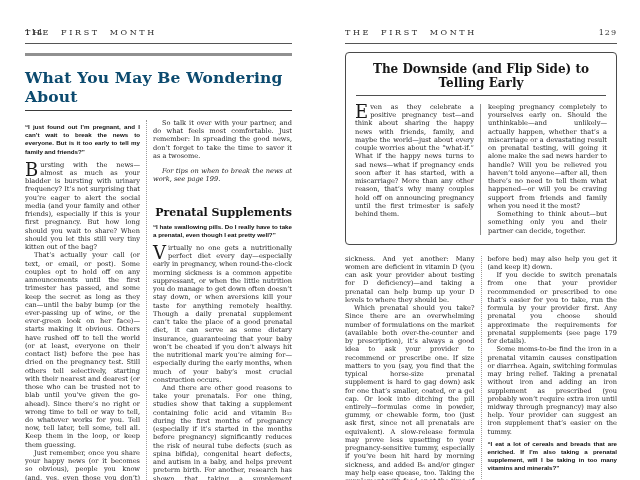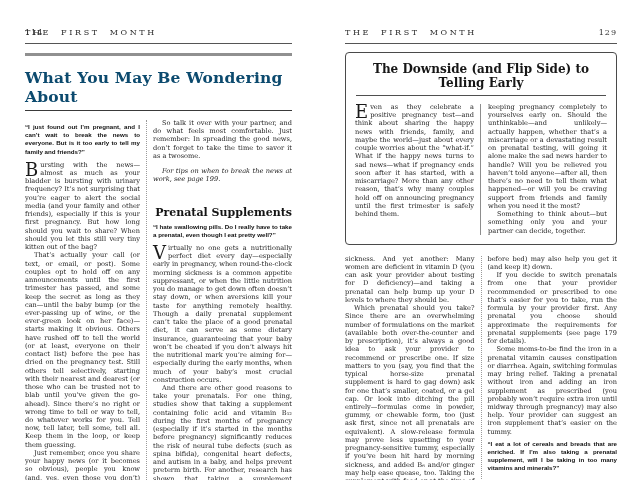--- a/index.html
+++ b/index.html
@@ -89,21 +89,21 @@
   <div class="feature-box">
     <div class="box-title">The Downside (and Flip Side) to Telling Early</div>
     <div class="box-title-rule"></div>
     <div class="cols box-cols">
       <div class="bcol">
         <p class="bp"><span class="drop">E</span><span>ven as they celebrate a positive pregnancy test—and think about sharing the happy news with friends, family, and maybe the world—just about every couple worries about the “what-if.” What if the happy news turns to sad news—what if pregnancy ends soon after it has started, with a miscarriage? More than any other reason, that’s why many couples hold off on announcing pregnancy until the first trimester is safely behind them.</span></p>
       </div>
       <div class="vdiv-solid"></div>
       <div class="bcol">
         <p class="bp">keeping pregnancy completely to yourselves early on. Should the unthinkable—and unlikely—actually happen, whether that’s a miscarriage or a devastating result on prenatal testing, will going it alone make the sad news harder to handle? Will you be relieved you haven’t told anyone—after all, then there’s no need to tell them what happened—or will you be craving support from friends and family when you need it the most?</p>
-        <p class="bp ind">Something to think about—but something only you and your partner can decide, together.</p>
+        <p class="bp ind">Something to think about—but something only you and their partner can decide, together.</p>
       </div>
     </div>
   </div>
 
   <div class="cols rp-cols">
     <div class="rcol">
       <p class="bp">sickness. And yet another: Many women are deficient in vitamin D (you can ask your provider about testing for D deficiency)—and taking a prenatal can help bump up your D levels to where they should be.</p>
       <p class="bp ind">Which prenatal should you take? Since there are an overwhelming number of formulations on the market (available both over-the-counter and by prescription), it’s always a good idea to ask your provider to recommend or prescribe one. If size matters to you (say, you find that the typical horse-size prenatal supplement is hard to gag down) ask for one that’s smaller, coated, or a gel cap. Or look into ditching the pill entirely—formulas come in powder, gummy, or chewable form, too (just ask first, since not all prenatals are equivalent). A slow-release formula may prove less upsetting to your pregnancy-sensitive tummy, especially if you’ve been hit hard by morning sickness, and added B₆ and/or ginger may help ease quease, too. Taking the supplement with food or at the time of the day when you’re least likely to upchuck it (maybe after dinner,</p>
     </div>
     <div class="vdiv-dot"></div>

